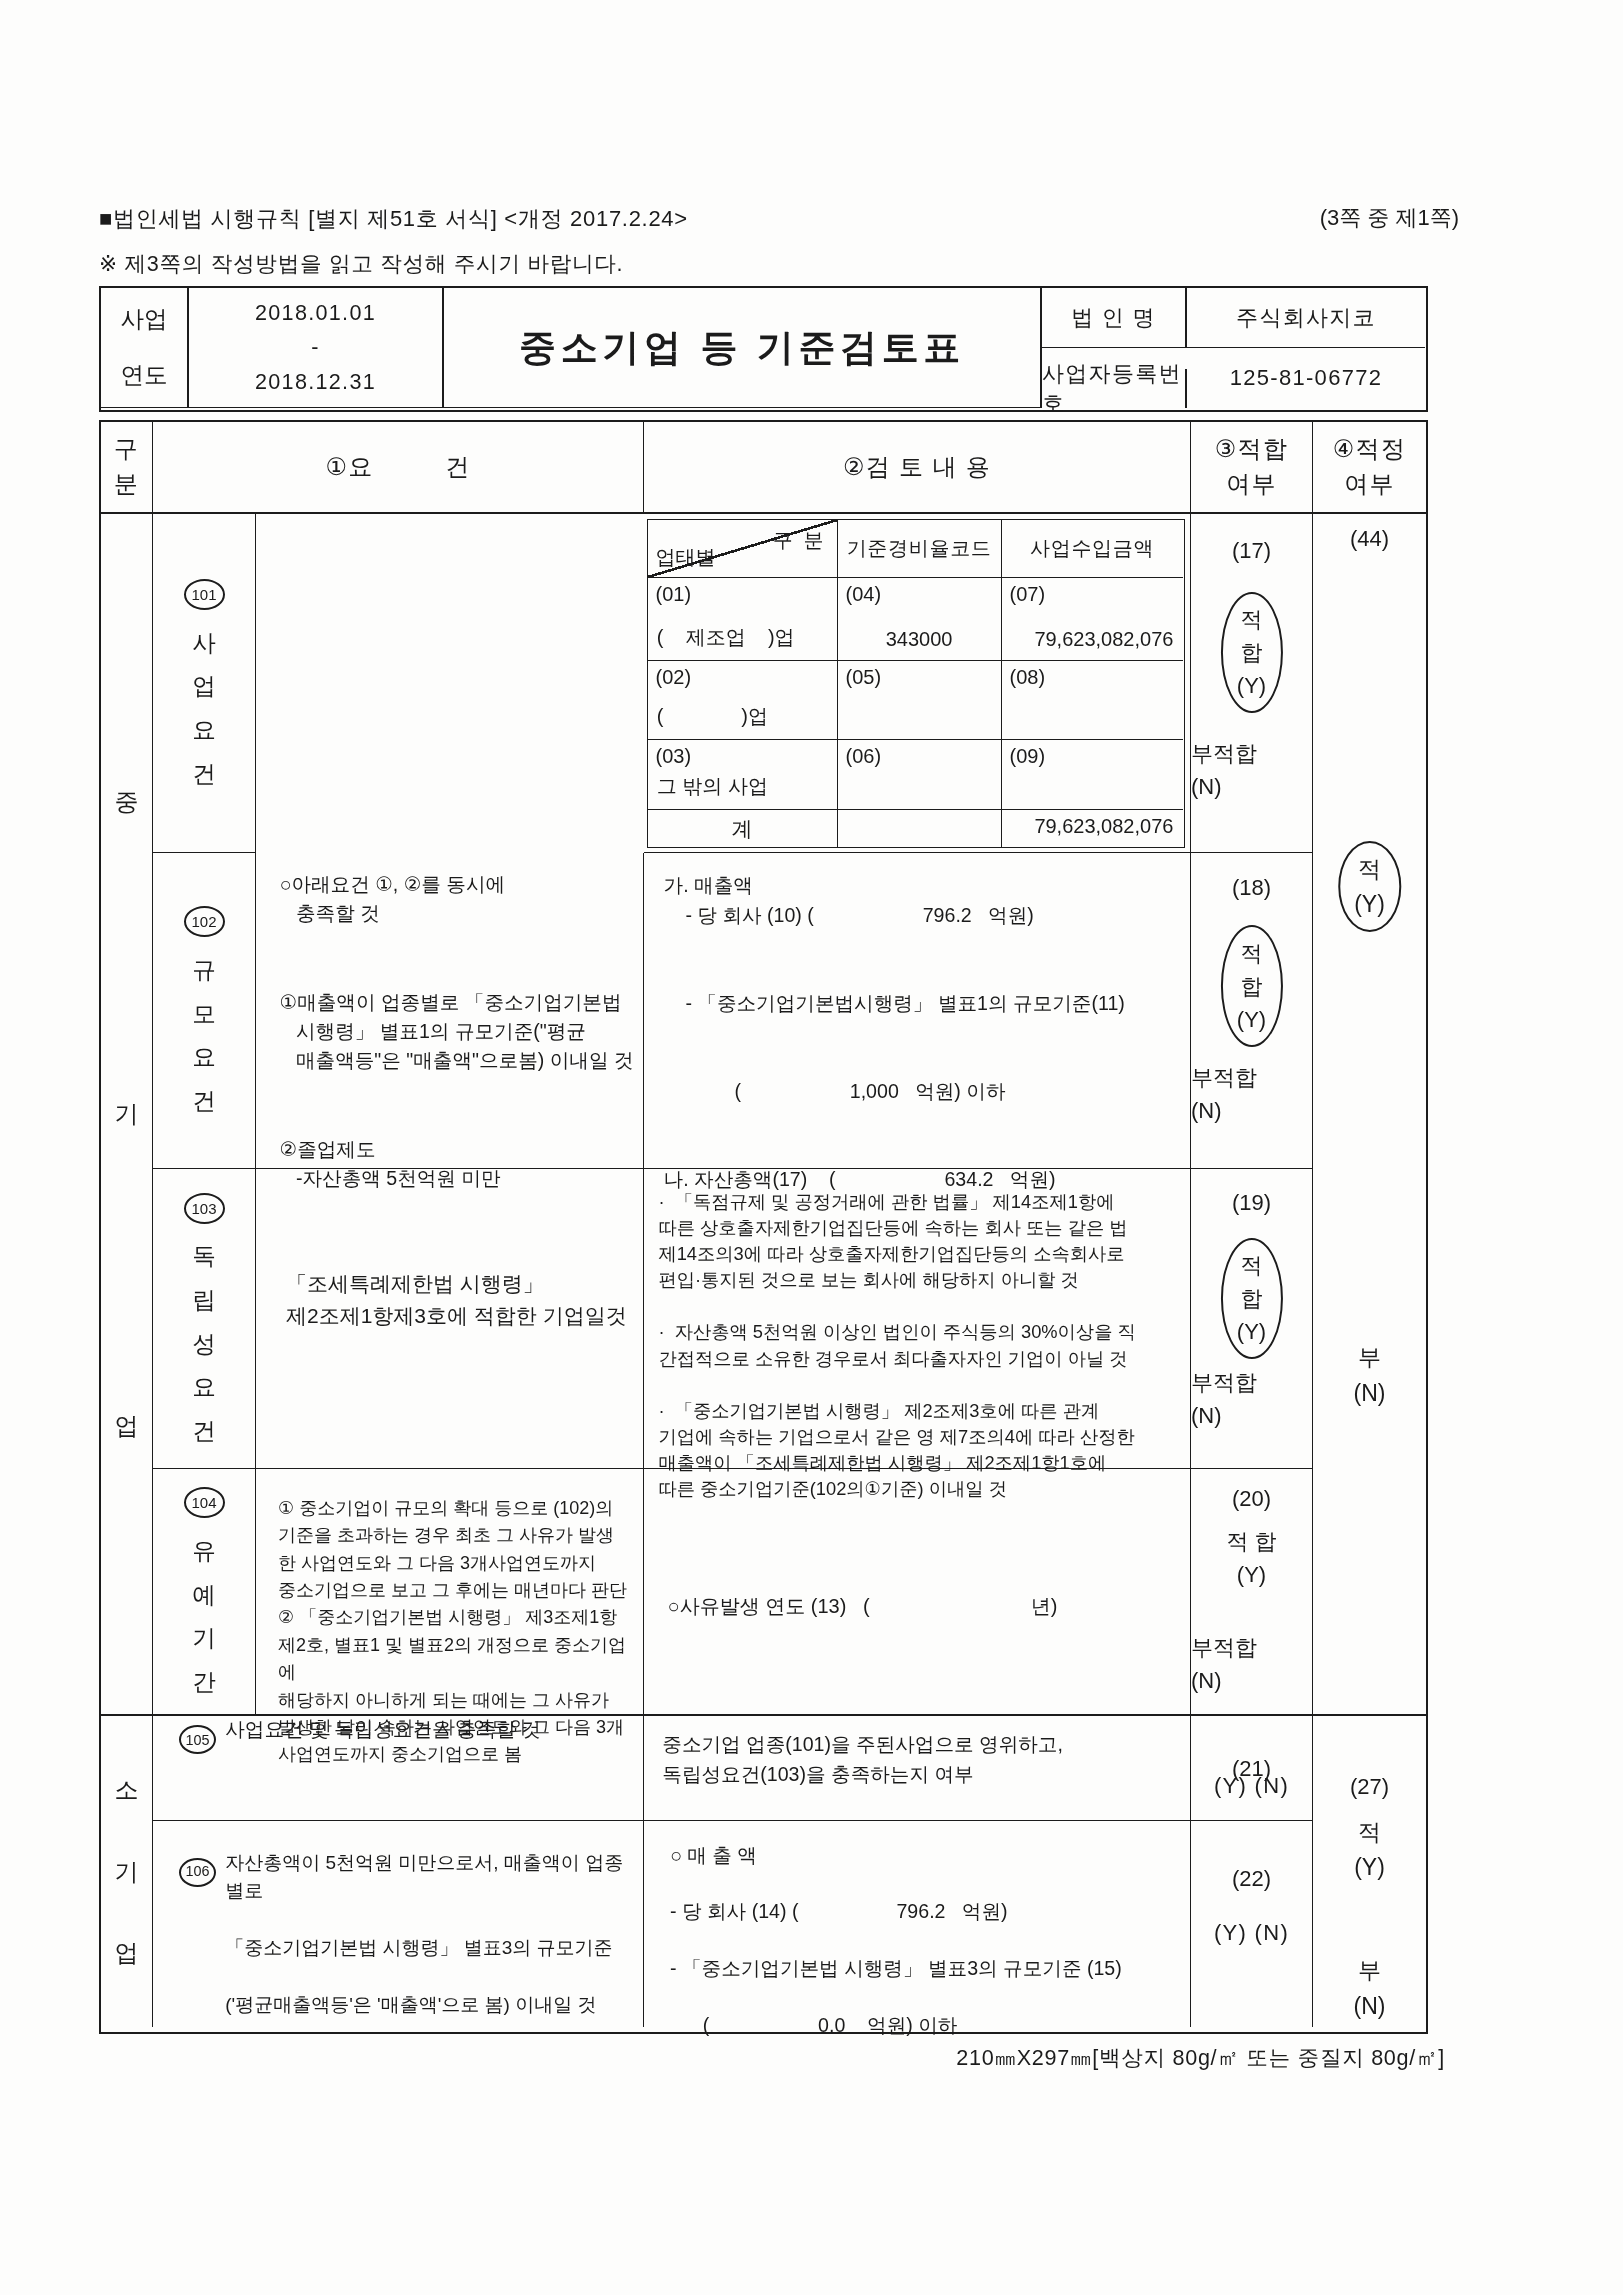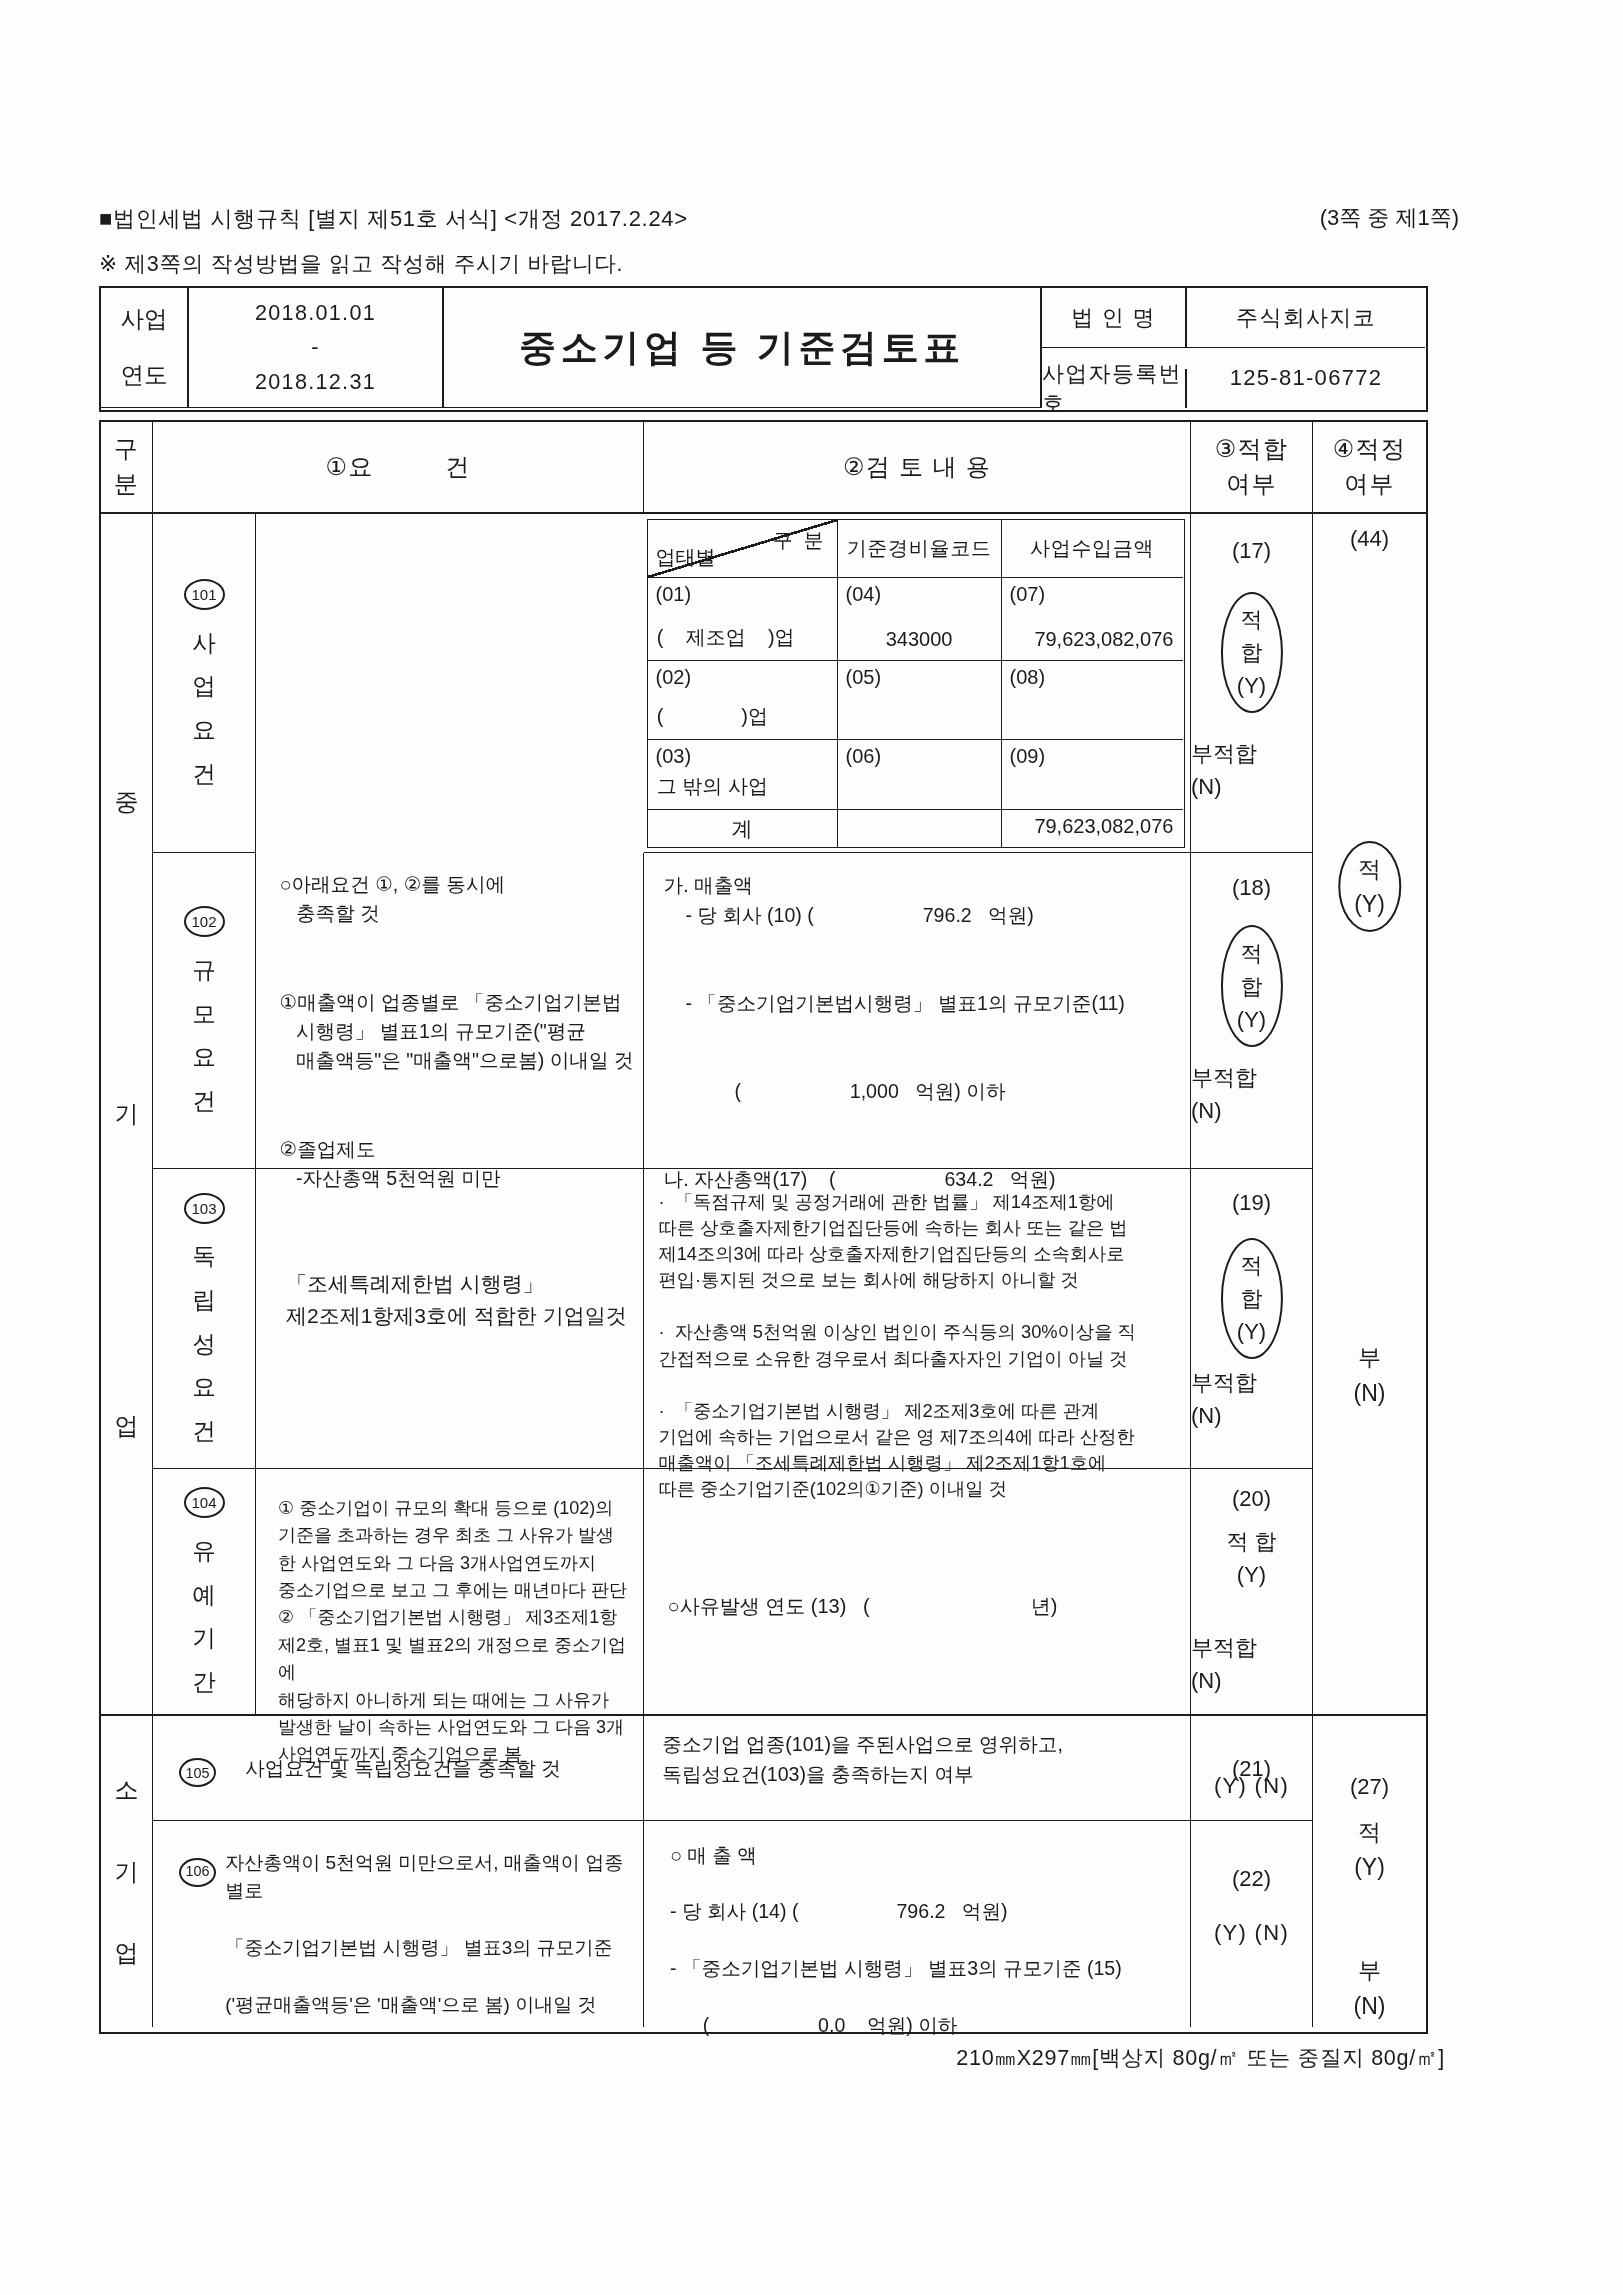--- a/index.html
+++ b/index.html
@@ -106,21 +106,21 @@
   .val.l{text-align:left;padding-left:9.2px;}
   .it-total{display:flex;align-items:center;justify-content:center;font-size:21px;}
 
   .pad-req-101{padding:171px 6.5px 0 30px;font-size:21px;}
   .pad-req-102{padding:17px 5.2px 0 23.6px;font-size:19.6px;}
   .pad-req-103{padding:99px 5.2px 0 30px;font-size:21px;}
   .pad-req-104{padding:26px 3.9px 0 22px;font-size:18px;line-height:1.52;}
   .pad-rev-102{padding:18.3px 5.2px 0 19.6px;font-size:19.6px;}
   .pad-rev-103{padding:19.6px 3.9px 0 14.4px;font-size:18.3px;line-height:1.43;}
   .pad-rev-104{padding:122px 5.2px 0 23.6px;font-size:20px;}
-  .pad-req-105{display:flex;align-items:center;padding-left:26px;font-size:19.6px;gap:20px;}
+  .pad-req-105{display:flex;padding-left:26px;font-size:19.6px;}
   .pad-req-106{display:flex;align-items:flex-start;padding:27.5px 5.2px 0 26px;font-size:19px;line-height:1.5;}
   .pad-rev-105{padding:13px 5.2px 0 18.3px;font-size:19.6px;line-height:1.55;}
   .pad-rev-106{padding:19.6px 5.2px 0 26px;font-size:19.6px;line-height:1.45;}
 </style>
 </head>
 <body>
 
 <div class="page">
 
   <div class="abs form-ref pre">■법인세법 시행규칙 [별지 제51호 서식] &lt;개정 2017.2.24&gt;</div>

